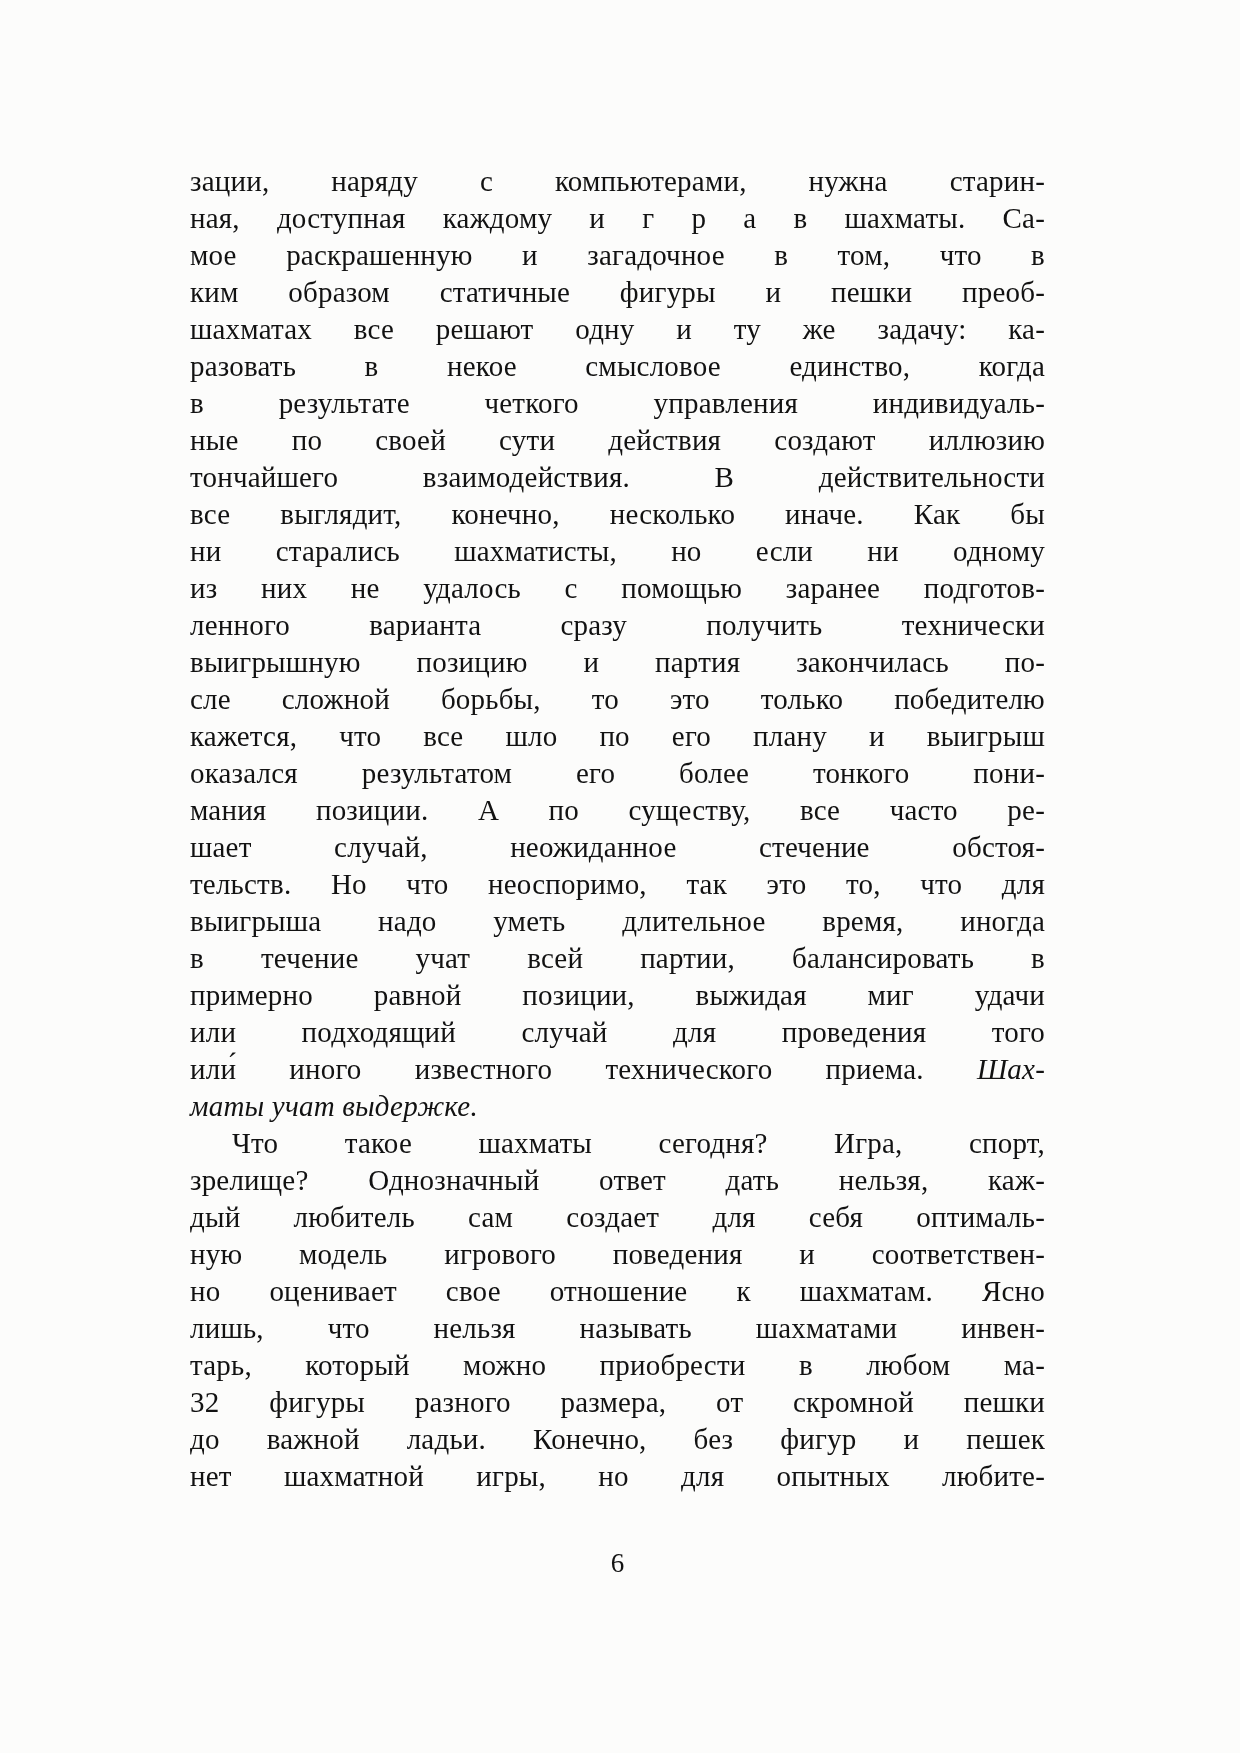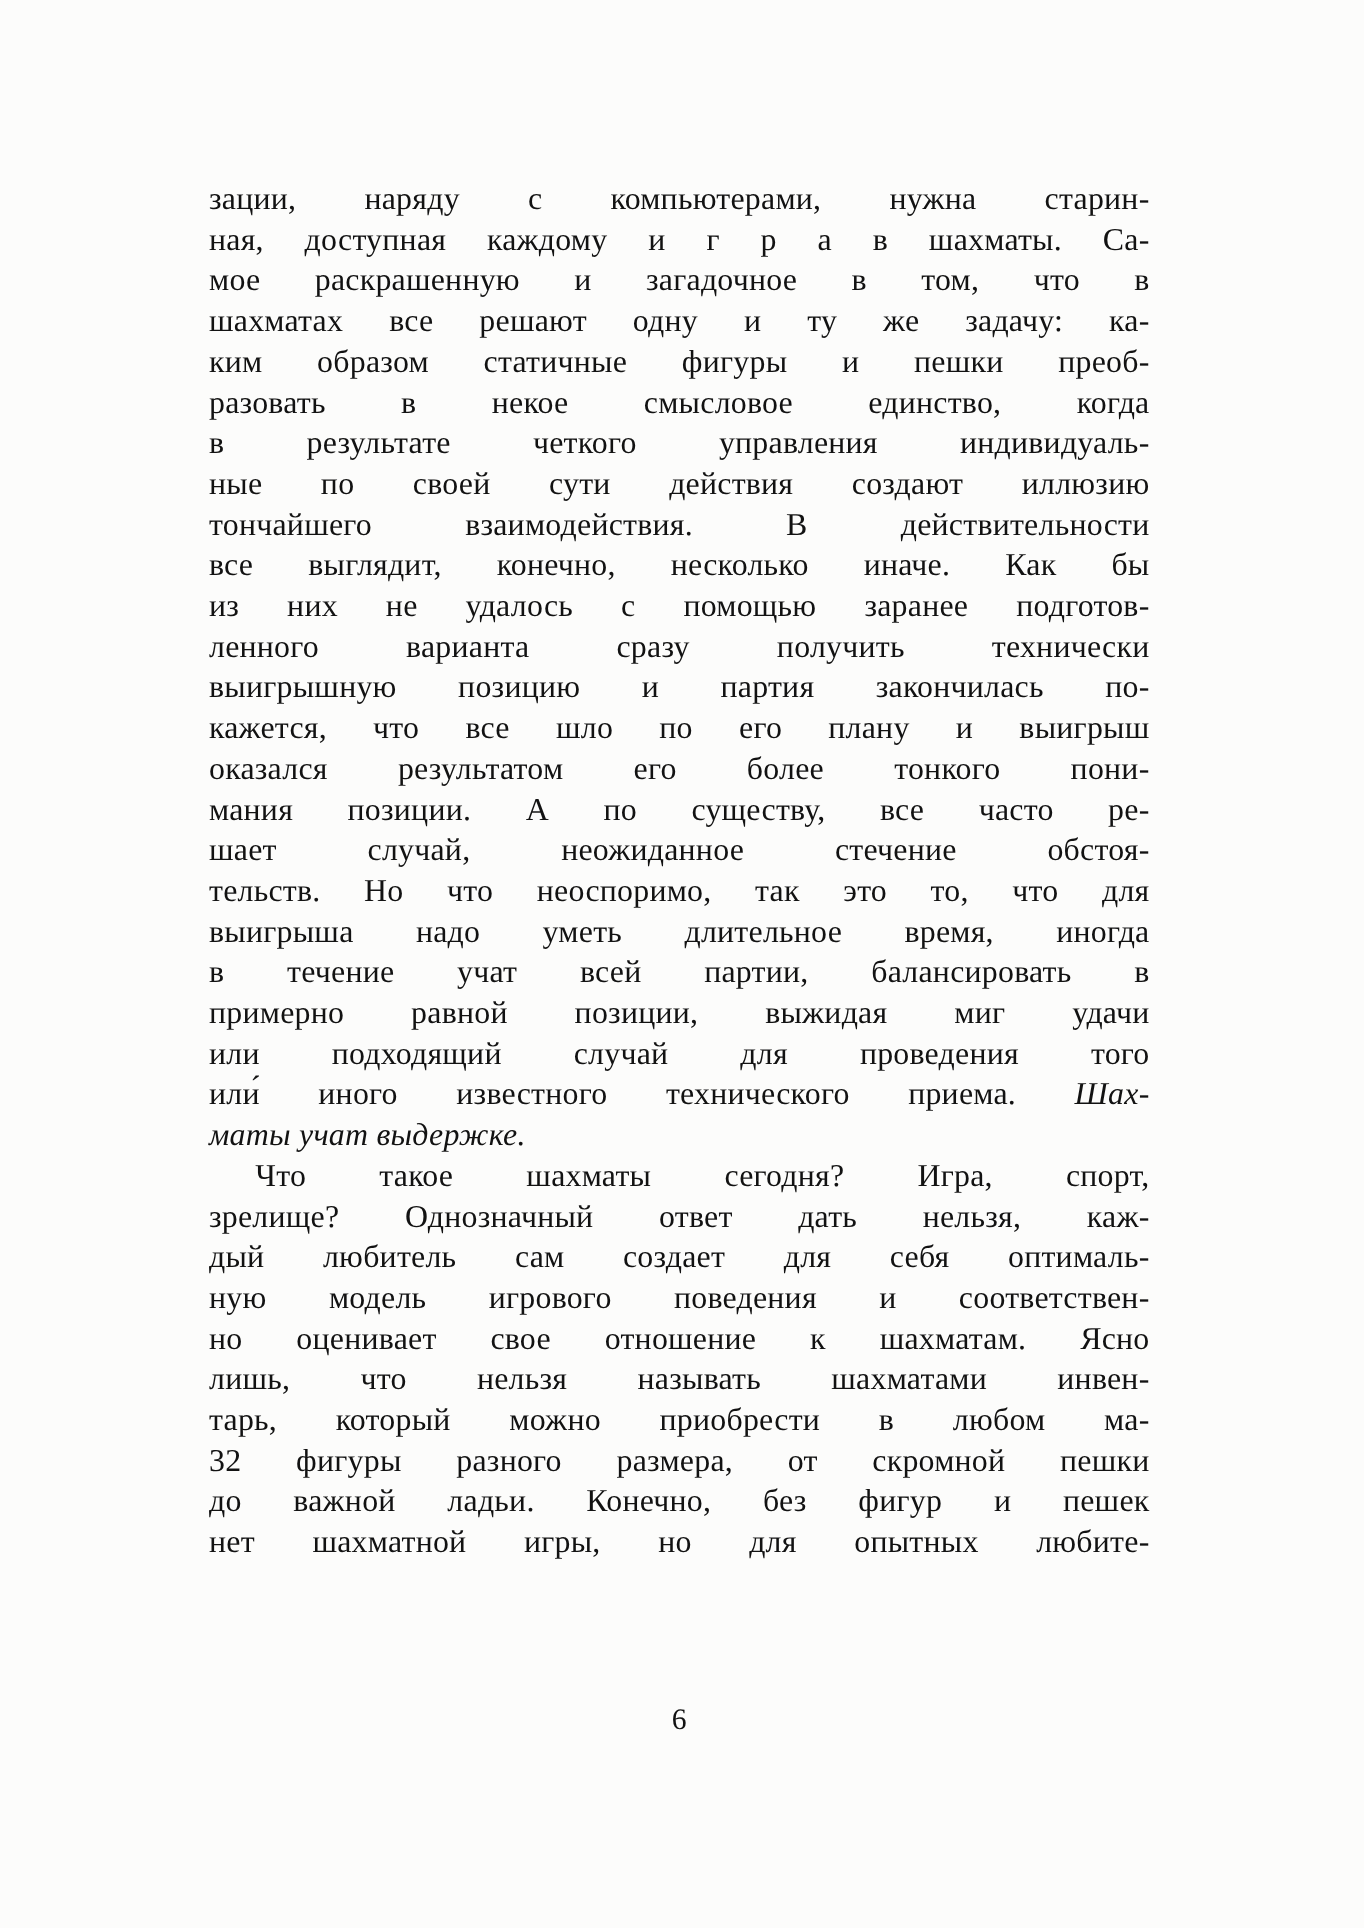--- a/index.html
+++ b/index.html
@@ -59,30 +59,32 @@
   }
 </style>
 </head>
 <body>
 
 <div class="page">
   <div class="text-block">
       <div class="line"><span>зации, наряду с компьютерами, нужна старин-</span></div>
       <div class="line"><span>ная, доступная каждому и г р а в шахматы. Са-</span></div>
       <div class="line"><span>мое раскрашенную и загадочное в том, что в</span></div>
+      <div class="line"><span>ким образом статичные фигуры и пешки преоб-</span></div>
       <div class="line"><span>шахматах все решают одну и ту же задачу: ка-</span></div>
-      <div class="line"><span>ким образом статичные фигуры и пешки преоб-</span></div>
       <div class="line"><span>разовать в некое смысловое единство, когда</span></div>
       <div class="line"><span>в результате четкого управления индивидуаль-</span></div>
       <div class="line"><span>ные по своей сути действия создают иллюзию</span></div>
       <div class="line"><span>тончайшего взаимодействия. В действительности</span></div>
       <div class="line"><span>все выглядит, конечно, несколько иначе. Как бы</span></div>
+      <div class="line"><span>ни старались шахматисты, но если ни одному</span></div>
       <div class="line"><span>из них не удалось с помощью заранее подготов-</span></div>
       <div class="line"><span>ленного варианта сразу получить технически</span></div>
       <div class="line"><span>выигрышную позицию и партия закончилась по-</span></div>
+      <div class="line"><span>сле сложной борьбы, то это только победителю</span></div>
       <div class="line"><span>кажется, что все шло по его плану и выигрыш</span></div>
       <div class="line"><span>оказался результатом его более тонкого пони-</span></div>
       <div class="line"><span>мания позиции. А по существу, все часто ре-</span></div>
       <div class="line"><span>шает случай, неожиданное стечение обстоя-</span></div>
       <div class="line"><span>тельств. Но что неоспоримо, так это то, что для</span></div>
       <div class="line"><span>выигрыша надо уметь длительное время, иногда</span></div>
       <div class="line"><span>в течение учат всей партии, балансировать в</span></div>
       <div class="line"><span>примерно равной позиции, выжидая миг удачи</span></div>
       <div class="line"><span>или подходящий случай для проведения того</span></div>
       <div class="line"><span>или́ иного известного технического приема. </span><span class="it">Шах-</span></div>

